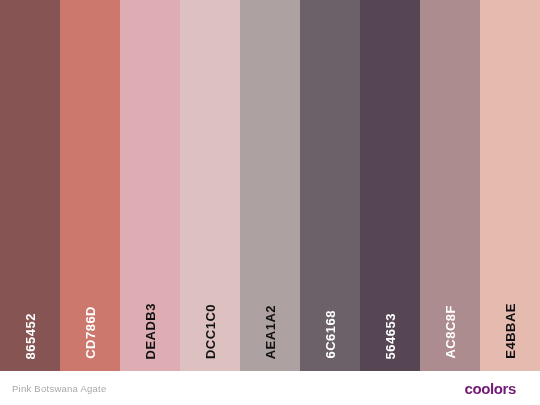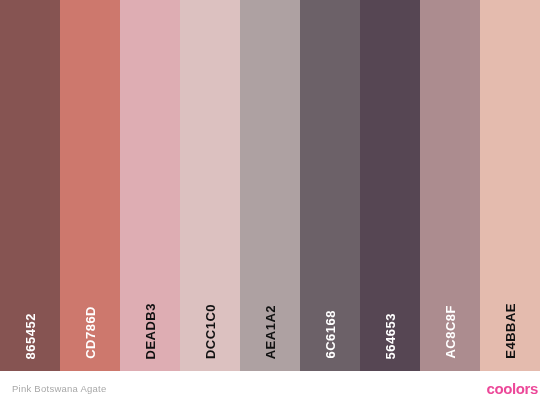--- a/index.html
+++ b/index.html
@@ -51,35 +51,35 @@
   .text-light .swatch-label { color: #ffffff; }
   .text-dark  .swatch-label { color: #111111; }
 
   #footer {
     flex: 1 1 auto;
     background: #ffffff;
     position: relative;
     display: flex;
     align-items: center;
     justify-content: space-between;
-    padding: 0 0 0 12px;
+    padding: 0 22px 0 12px;
     box-sizing: border-box;
   }
   #palette-name {
     font-family: "Liberation Sans", sans-serif;
     font-size: 9.5px;
     color: #a8a8a8;
     letter-spacing: 0.25px;
     white-space: nowrap;
   }
   #brand-logo {
     font-family: "Liberation Sans", sans-serif;
     font-size: 15px;
     font-weight: bold;
-    color: #ec4899;
+    color: #701a75;
     letter-spacing: -0.4px;
     white-space: nowrap;
     margin-right: 2px;
   }
 </style>
 </head>
 <body>
 
 <div id="app">
 

